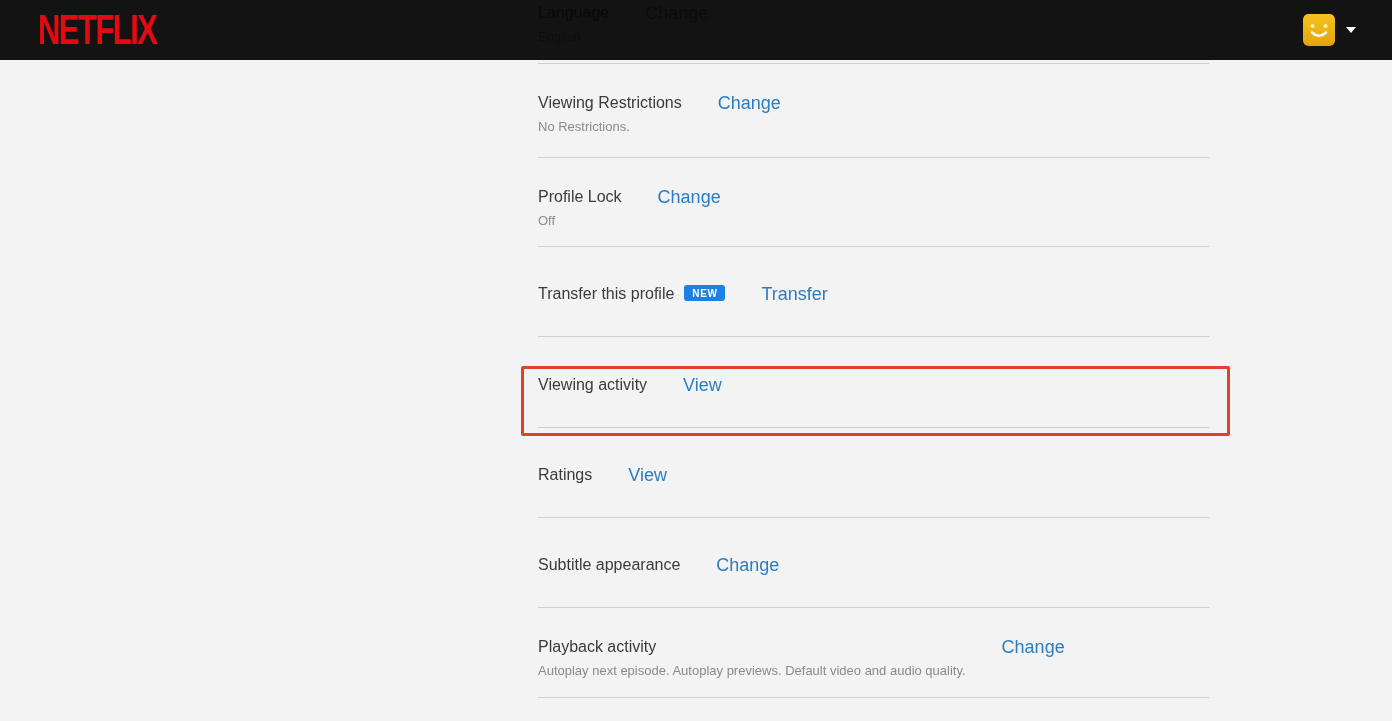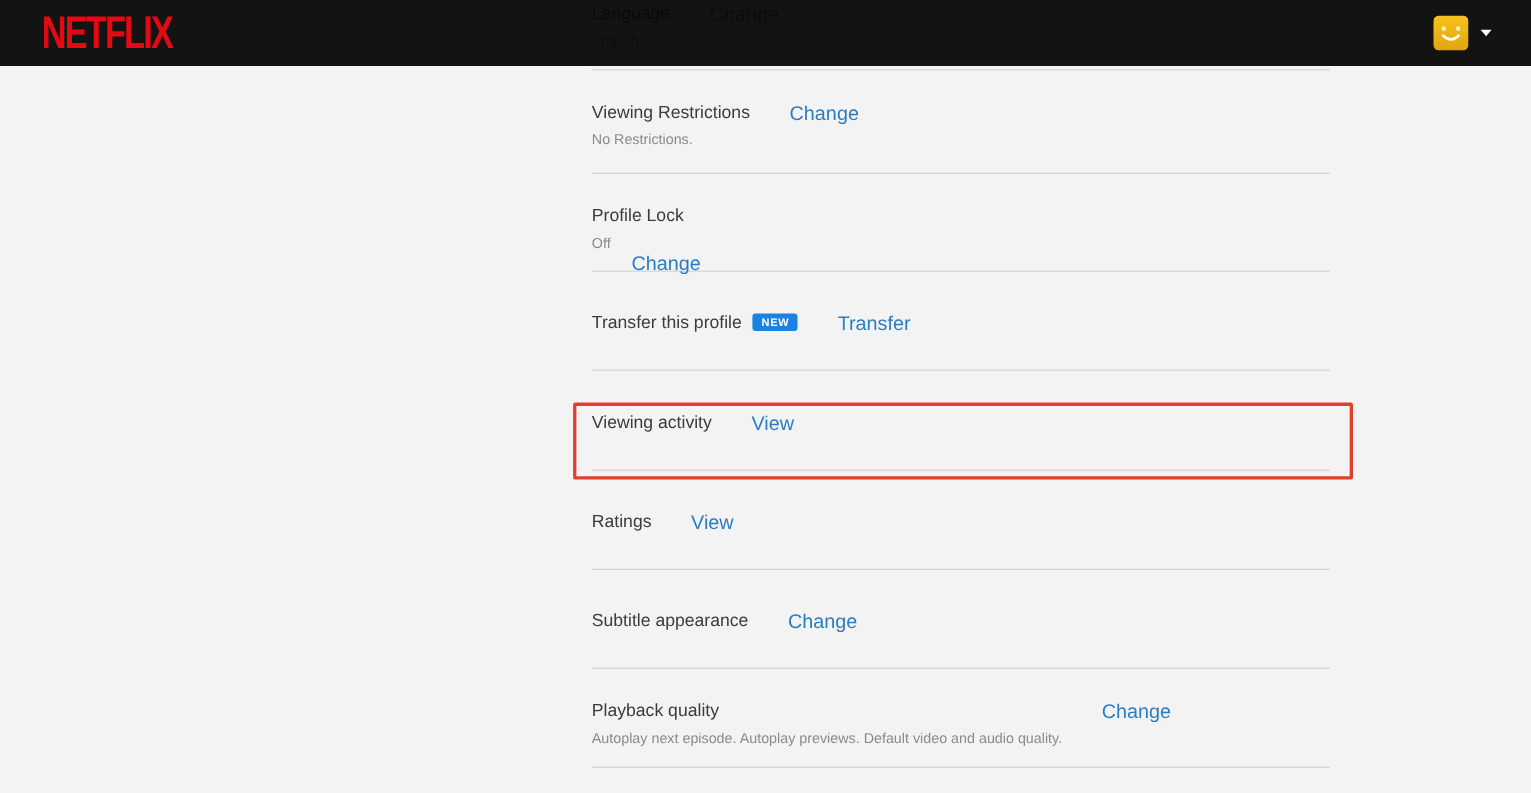--- a/index.html
+++ b/index.html
@@ -40,21 +40,21 @@
   }
   .row {
     position:relative;
     display:flex; align-items:flex-start;
     padding-top:29px;
     border-bottom:1px solid #cfcfcf;
   }
   .row.no-sub { padding-top:37px; }
   .row[data-name="settings-row-language"]            { height:90px; }
   .row[data-name="settings-row-viewing-restrictions"]{ height:94px; }
-  .row[data-name="settings-row-profile-lock"]        { height:89px;flex-direction:column; }
+  .row[data-name="settings-row-profile-lock"]        { height:89px; }
   .row[data-name="settings-row-transfer-profile"]    { height:90px; }
   .row[data-name="settings-row-viewing-activity"]    { height:91px; padding-top:38px; }
   .row[data-name="settings-row-ratings"]             { height:90px; }
   .row[data-name="settings-row-subtitle-appearance"] { height:90px; }
   .row[data-name="settings-row-playback-settings"]   { height:90px; }
 
   .row-title-line { display:flex; align-items:center; gap:10px; }
   .row-title { font-size:16px; color:#3b3b3b; line-height:20px; }
   .row-sub   { font-size:13px; color:#8a8a8a; line-height:17px; margin-top:5px; }
   .row-sub:empty { display:none; }
@@ -154,21 +154,21 @@
         <span class="row-title" data-name="row-title">Subtitle appearance</span>
       </div>
 
     </div>
     <a class="row-action" data-name="subtitle-appearance-change-link">Change</a>
   </div>
 
   <div class="row" data-name="settings-row-playback-settings">
     <div class="row-main" data-name="row-text">
       <div class="row-title-line">
-        <span class="row-title" data-name="row-title">Playback quality</span>
+        <span class="row-title" data-name="row-title">Playback activity</span>
       </div>
       <div class="row-sub" data-name="row-subtitle">Autoplay next episode. Autoplay previews. Default video and audio quality.</div>
     </div>
     <a class="row-action" data-name="playback-settings-change-link">Change</a>
   </div>
 
 </div>
 
 <header class="topbar" data-name="netflix-top-bar">
   <div class="brand" data-name="netflix-logo">NETFLIX</div>

